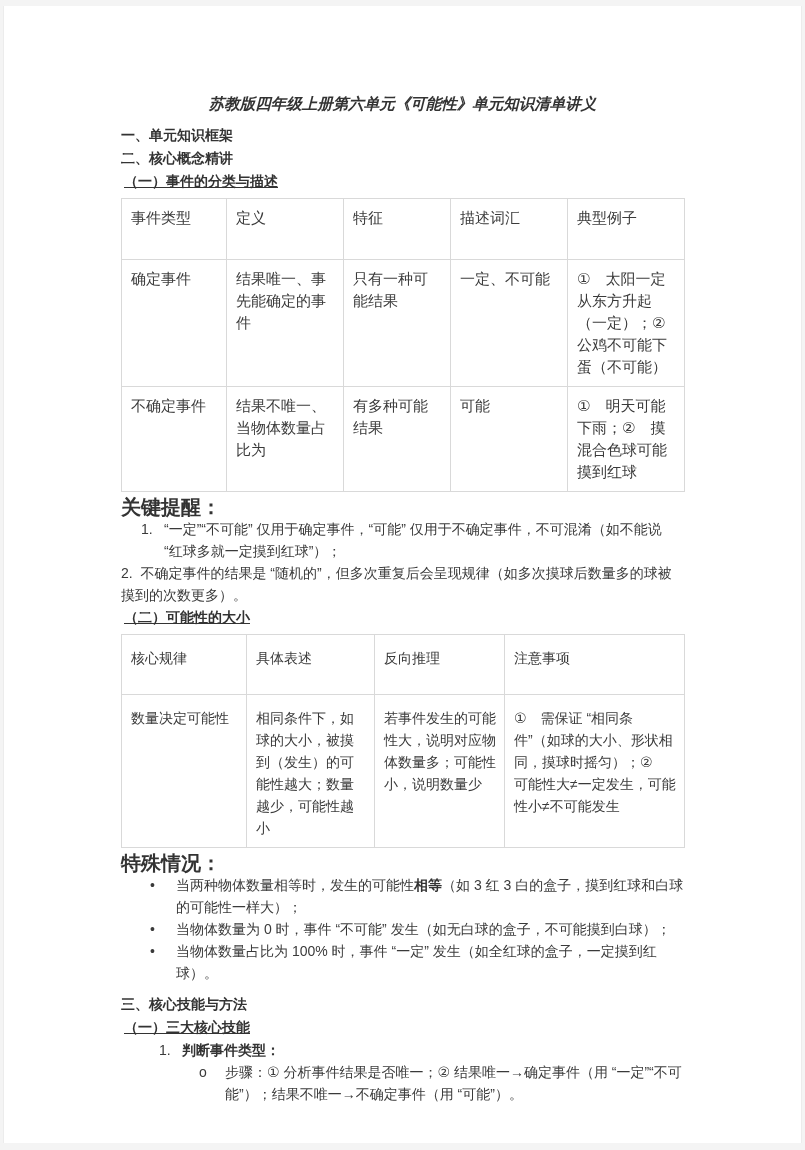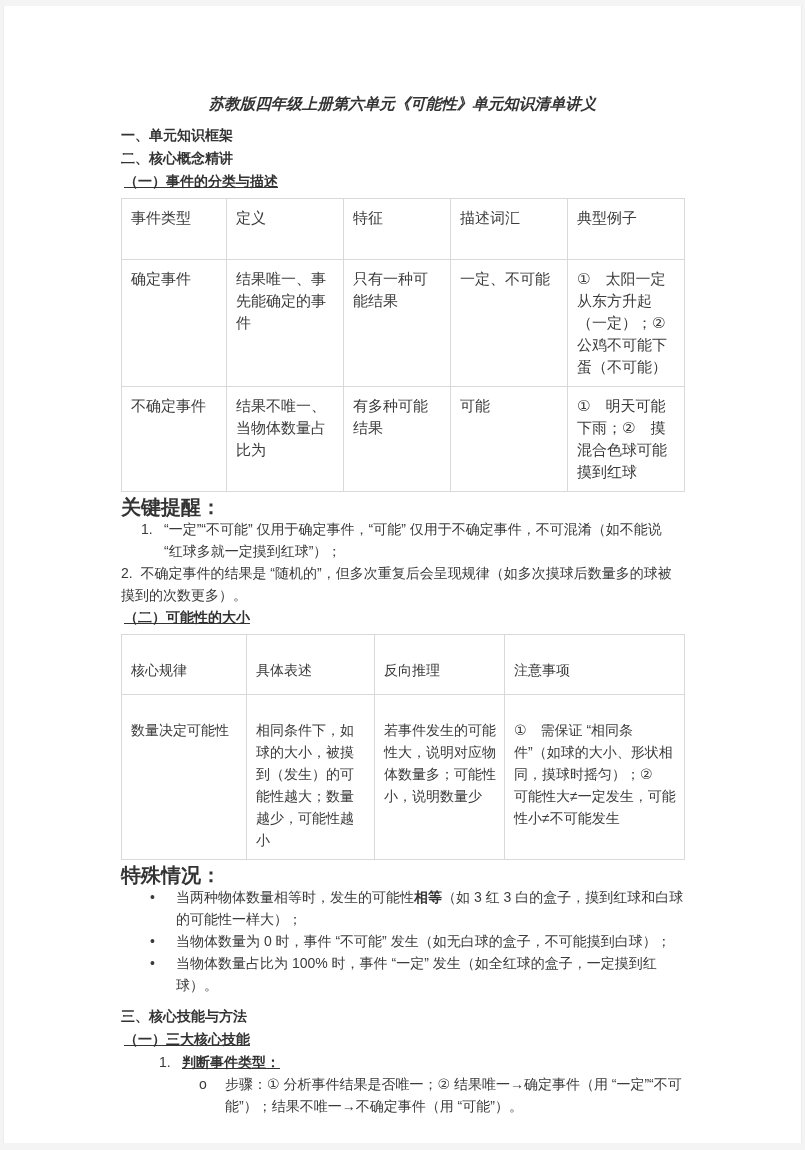--- a/index.html
+++ b/index.html
@@ -63,21 +63,21 @@
     padding:8px 9px;
     font-size:15px;
     line-height:22px;
     color:#3a3a3a;
     word-break:break-all;
     overflow:hidden;
   }
   table.sheet.t2 td{
     font-size:14px;
     line-height:22px;
-    padding:24px 7px 8px 9px;
+    padding:12px 7px 8px 9px;
   }
   .bold-label{
     margin:4px 0 0 0;
     font-size:20px;
     font-weight:bold;
     line-height:22px;
     color:#333;
   }
   .para{
     margin:0;
@@ -87,21 +87,21 @@
   .hang{
     display:flex;
     font-size:14px;
     line-height:22px;
   }
   .hang .marker{flex:0 0 auto;}
   .hang .txt{flex:1 1 auto;}
   .num-item .marker{margin-left:20px;width:23px;}
   .bullet-item .marker{margin-left:29px;width:26px;}
   .skill-item .marker{margin-left:38px;width:23px;}
-  .skill-item .txt{font-weight:bold;color:#333;text-decoration:underline;}
+  .skill-item .txt{font-weight:bold;color:#333;}
   .substep-item .marker{margin-left:78px;width:26px;}
   .b{font-weight:bold;color:#333;}
 </style>
 </head>
 <body>
 
 <div class="doc-page">
   <div class="content">
 
     <div class="doc-title">苏教版四年级上册第六单元《可能性》单元知识清单讲义</div>

